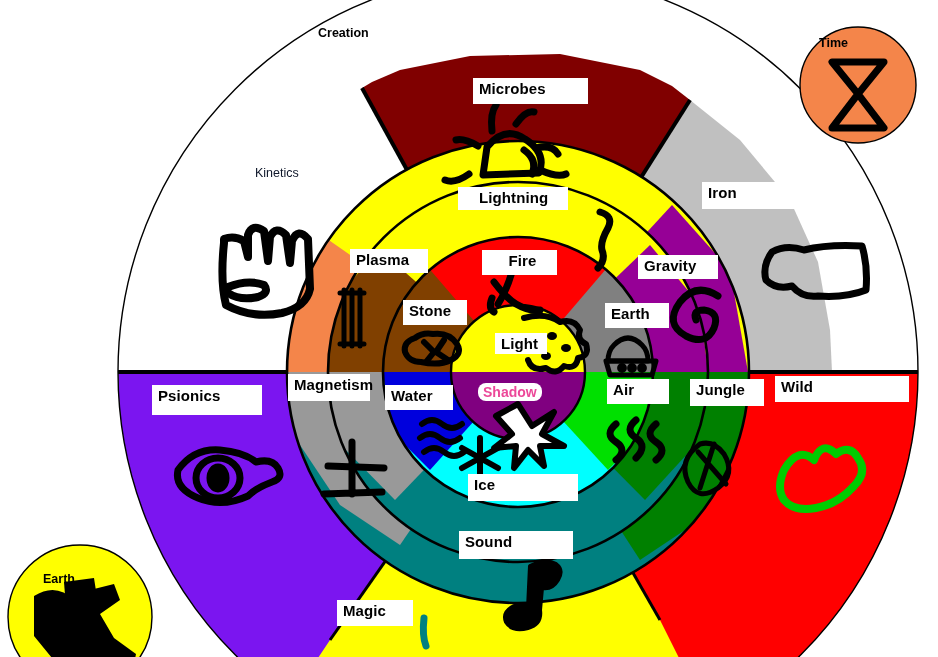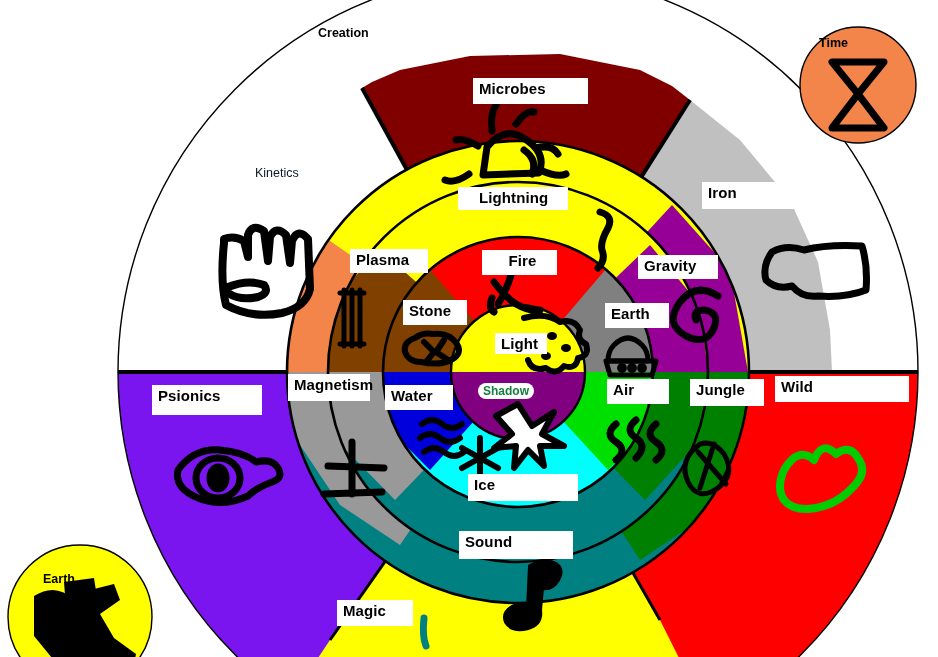--- a/index.html
+++ b/index.html
@@ -3,21 +3,21 @@
 <meta charset="utf-8">
 <style>
   html,body{margin:0;padding:0;background:#ffffff;}
   body{width:938px;height:657px;overflow:hidden;font-family:"Liberation Sans",sans-serif;}
   #stage{position:relative;width:938px;height:657px;background:#fff;}
   svg.board{position:absolute;left:0;top:0;width:938px;height:657px;}
   .lbl{position:absolute;background:#ffffff;color:#000000;font-family:"Liberation Sans",sans-serif;
        font-weight:bold;font-size:15px;line-height:13px;padding:4px 0 0 6px;
        box-sizing:border-box;white-space:nowrap;letter-spacing:.1px;}
   .plain{position:absolute;color:#0f172a;font-weight:normal;font-size:12.5px;font-family:"Liberation Sans",sans-serif;background:transparent;padding:0;}
-  .shadowlbl{position:absolute;color:#15803d;font-weight:bold;font-size:12px;font-family:"Liberation Sans",sans-serif;}
+  .shadowlbl{position:absolute;color:#ec4899;font-weight:bold;font-size:14px;font-family:"Liberation Sans",sans-serif;}
   .corner-title{position:absolute;color:#000;font-weight:bold;font-size:12.5px;font-family:"Liberation Sans",sans-serif;}
 </style>
 </head>
 <body>
 
 <div id="stage">
 
 <svg class="board" viewBox="0 0 938 657">
   <defs>
     <clipPath id="clipOuter">

